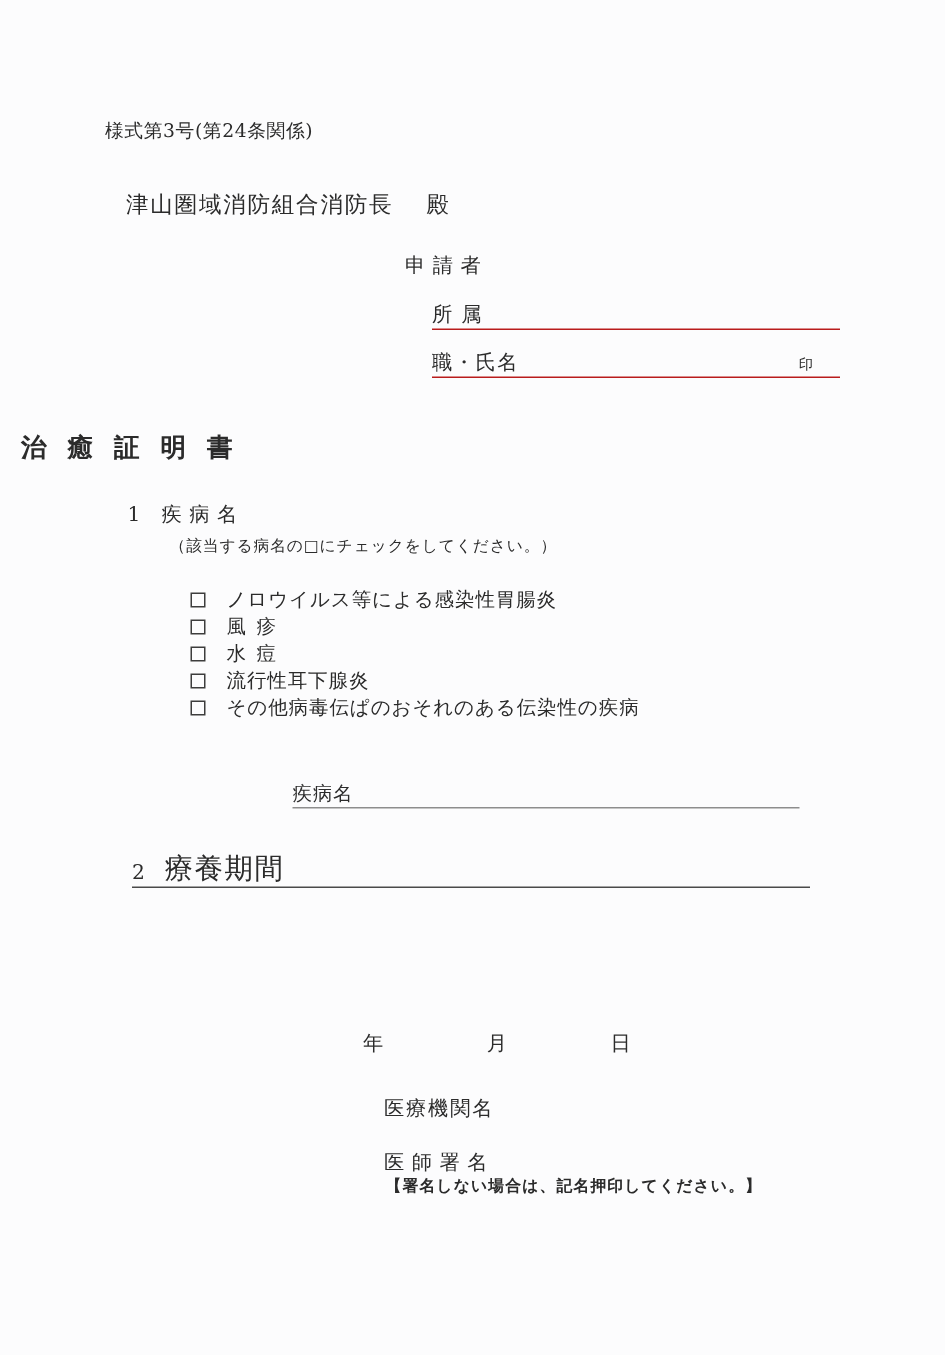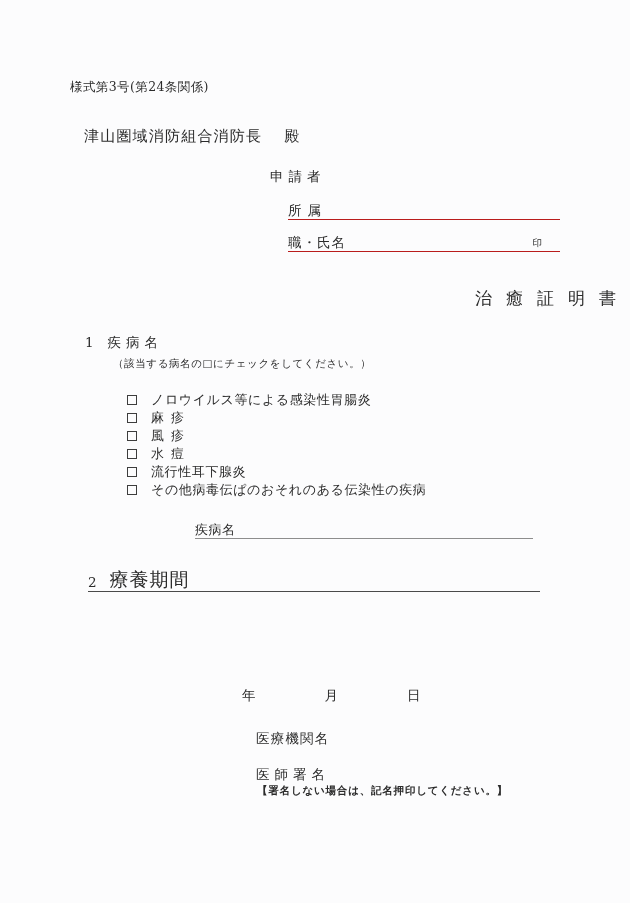--- a/index.html
+++ b/index.html
@@ -81,23 +81,23 @@
     bottom: 1px;
     font-size: 9.5px;
     letter-spacing: 0;
   }
 
   
   .doc-title {
     left: 0;
     right: 0;
     top: 287px;
-    text-align: right;
+    text-align: left;
     font-size: 17px;
-    font-weight: normal;
+    font-weight: bold;
     letter-spacing: 14px;
     text-indent: 14px;
     white-space: nowrap;
   }
 
   
   .sec1-head {
     left: 85px;
     top: 334px;
     font-size: 13.5px;
@@ -256,24 +256,20 @@
 
   <div class="abs sec1-note">（該当する病名の□にチェックをしてください。）</div>
 
   <div class="check-list">
     <div class="check-item">
       <span class="checkbox"></span>
       <span>ノロウイルス等による感染性胃腸炎</span>
     </div>
     <div class="check-item">
       <span class="checkbox"></span>
-      <span class="wide">麻疹</span>
-    </div>
-    <div class="check-item">
-      <span class="checkbox"></span>
       <span class="wide">風疹</span>
     </div>
     <div class="check-item">
       <span class="checkbox"></span>
       <span class="wide">水痘</span>
     </div>
     <div class="check-item">
       <span class="checkbox"></span>
       <span>流行性耳下腺炎</span>
     </div>

